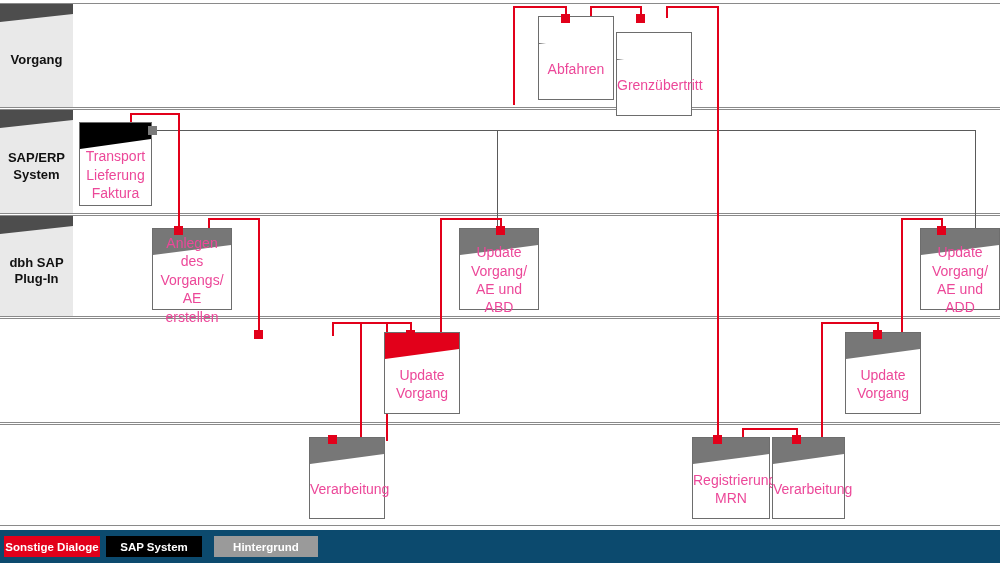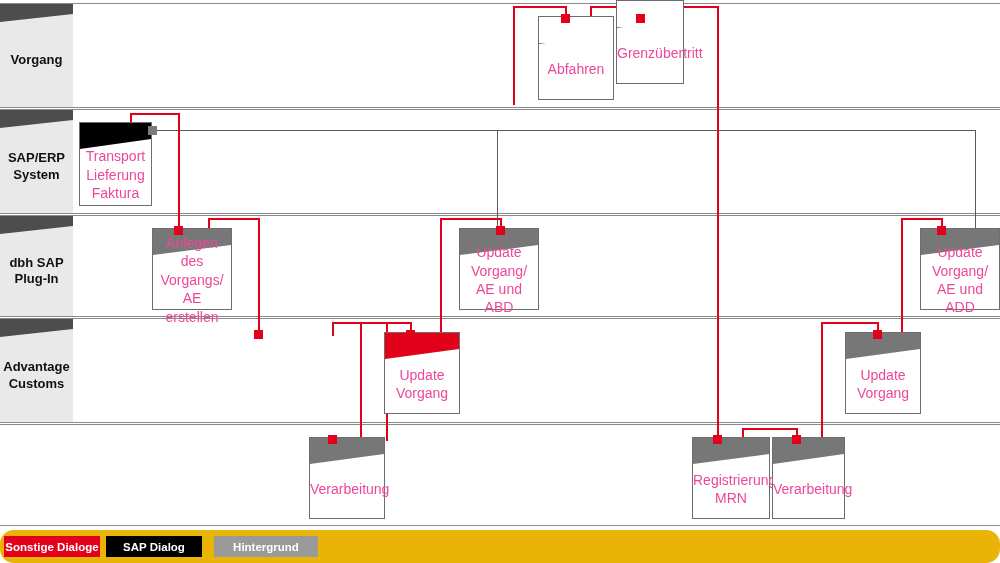--- a/index.html
+++ b/index.html
@@ -28,21 +28,21 @@
   
   .h{position:absolute;height:2px;z-index:4;}
   .v{position:absolute;width:2px;z-index:4;}
   .h.red,.v.red{background:#e2001a;}
   .h.gray,.v.gray{background:#5a5a5a;height:1px;}
   .v.gray{width:1px;height:auto;}
   .dot{position:absolute;width:9px;height:9px;background:#e2001a;z-index:8;}
   .dot.gray{background:#7a7a7a;}
 
   
-  #legend{position:absolute;left:0;top:530px;width:1000px;height:33px;background:#eab308;border-radius:14px;}
+  #legend{position:absolute;left:0;top:530px;width:1000px;height:33px;background:#0c4a6e;}
   .chip{position:absolute;top:6px;height:21px;display:flex;align-items:center;
         justify-content:center;color:#ffffff;font-weight:bold;font-size:11.5px;}
   .chip.red{background:#e2001a;}
   .chip.black{background:#000000;}
   .chip.grey{background:#9a9a9a;}
 </style>
 </head>
 <body>
 
 <div id="stage">
@@ -62,24 +62,20 @@
     <div class="cap"></div>
     <div class="txt">Vorgang</div>
   </div>
   <div class="lane-label" style="top:110px;height:103px">
     <div class="cap"></div>
     <div class="txt">SAP/ERP<br>System</div>
   </div>
   <div class="lane-label" style="top:216px;height:100px">
     <div class="cap"></div>
     <div class="txt">dbh SAP<br>Plug-In</div>
-  </div>
-  <div class="lane-label" style="top:319px;height:103px">
-    <div class="cap"></div>
-    <div class="txt">Advantage<br>Customs</div>
   </div>
 
   <div class="h gray" style="left:152px;top:130px;width:824px"></div>
   <div class="v gray" style="left:497px;top:130px;height:100px"></div>
   <div class="v gray" style="left:975px;top:130px;height:100px"></div>
   <div class="dot gray" style="left:148px;top:126px"></div>
 
   <div class="h red" style="left:513px;top:6px;width:54px"></div>
   <div class="v red" style="left:513px;top:6px;height:99px"></div>
   <div class="v red" style="left:565px;top:6px;height:12px"></div>
@@ -128,21 +124,21 @@
   <div class="dot" style="left:406px;top:330px"></div>
   <div class="dot" style="left:873px;top:330px"></div>
   <div class="dot" style="left:328px;top:435px"></div>
   <div class="dot" style="left:713px;top:435px"></div>
   <div class="dot" style="left:792px;top:435px"></div>
 
   <div class="node" style="left:538px;top:16px;width:76px;height:84px">
     <div class="band white"></div>
     <div class="lbl">Abfahren</div>
   </div>
-  <div class="node" style="left:616px;top:0;width:68px;height:84px">
+  <div class="node" style="left:616px;top:32px;width:76px;height:84px">
     <div class="band white"></div>
     <div class="lbl">Grenzübertritt</div>
   </div>
   <div class="node" style="left:79px;top:122px;width:73px;height:84px">
     <div class="band black"></div>
     <div class="lbl">Transport<br>Lieferung<br>Faktura</div>
   </div>
   <div class="node" style="left:152px;top:228px;width:80px;height:82px">
     <div class="band gray"></div>
     <div class="lbl">Anlegen des<br>Vorgangs/<br>AE erstellen</div>
@@ -171,17 +167,17 @@
     <div class="band gray"></div>
     <div class="lbl">Registrierung<br>MRN</div>
   </div>
   <div class="node" style="left:772px;top:437px;width:73px;height:82px">
     <div class="band gray"></div>
     <div class="lbl">Verarbeitung</div>
   </div>
 
   <div id="legend">
     <div class="chip red" style="left:4px;width:96px">Sonstige Dialoge</div>
-    <div class="chip black" style="left:106px;width:96px">SAP Dialog</div>
+    <div class="chip black" style="left:106px;width:96px">SAP System</div>
     <div class="chip grey" style="left:214px;width:104px">Hintergrund</div>
   </div>
 
 </div>
 
 </body></html>

